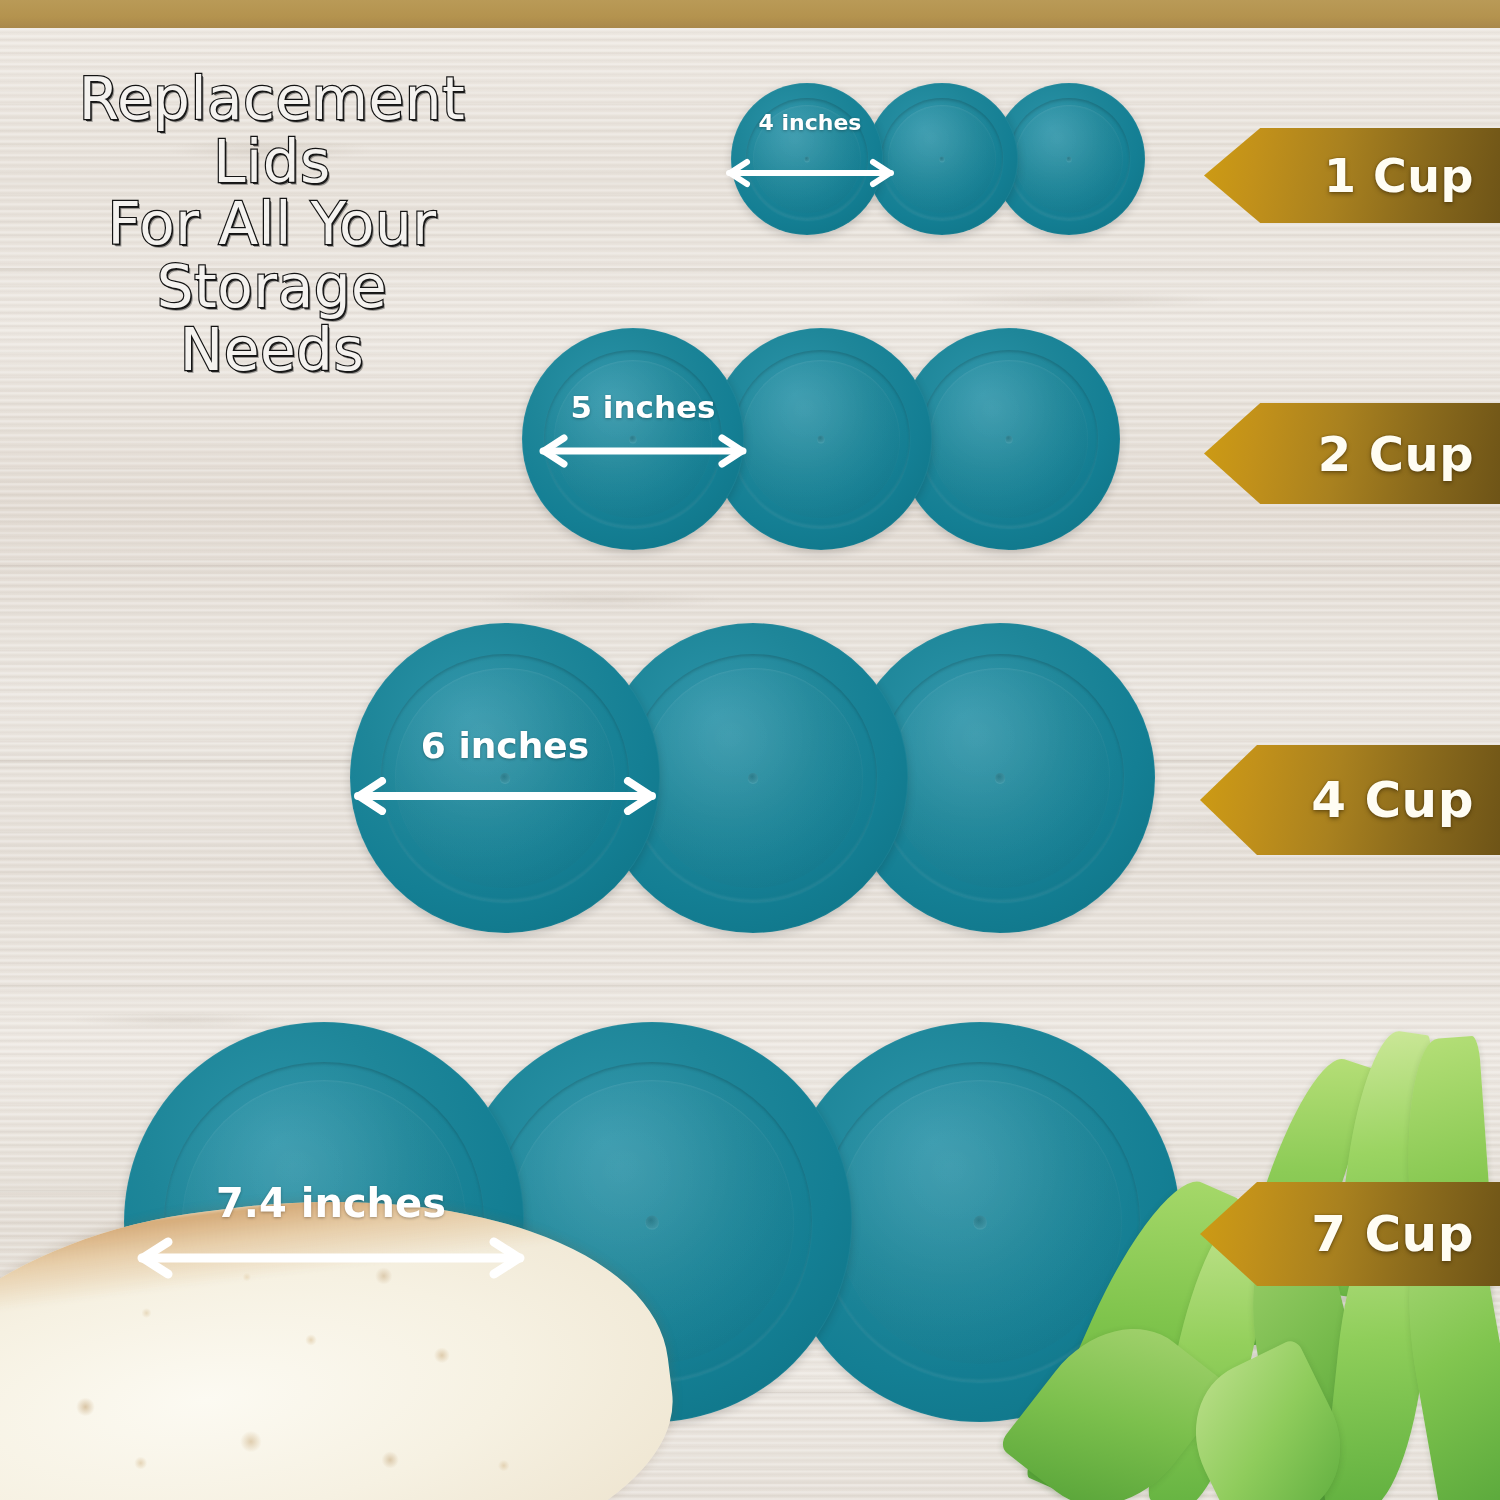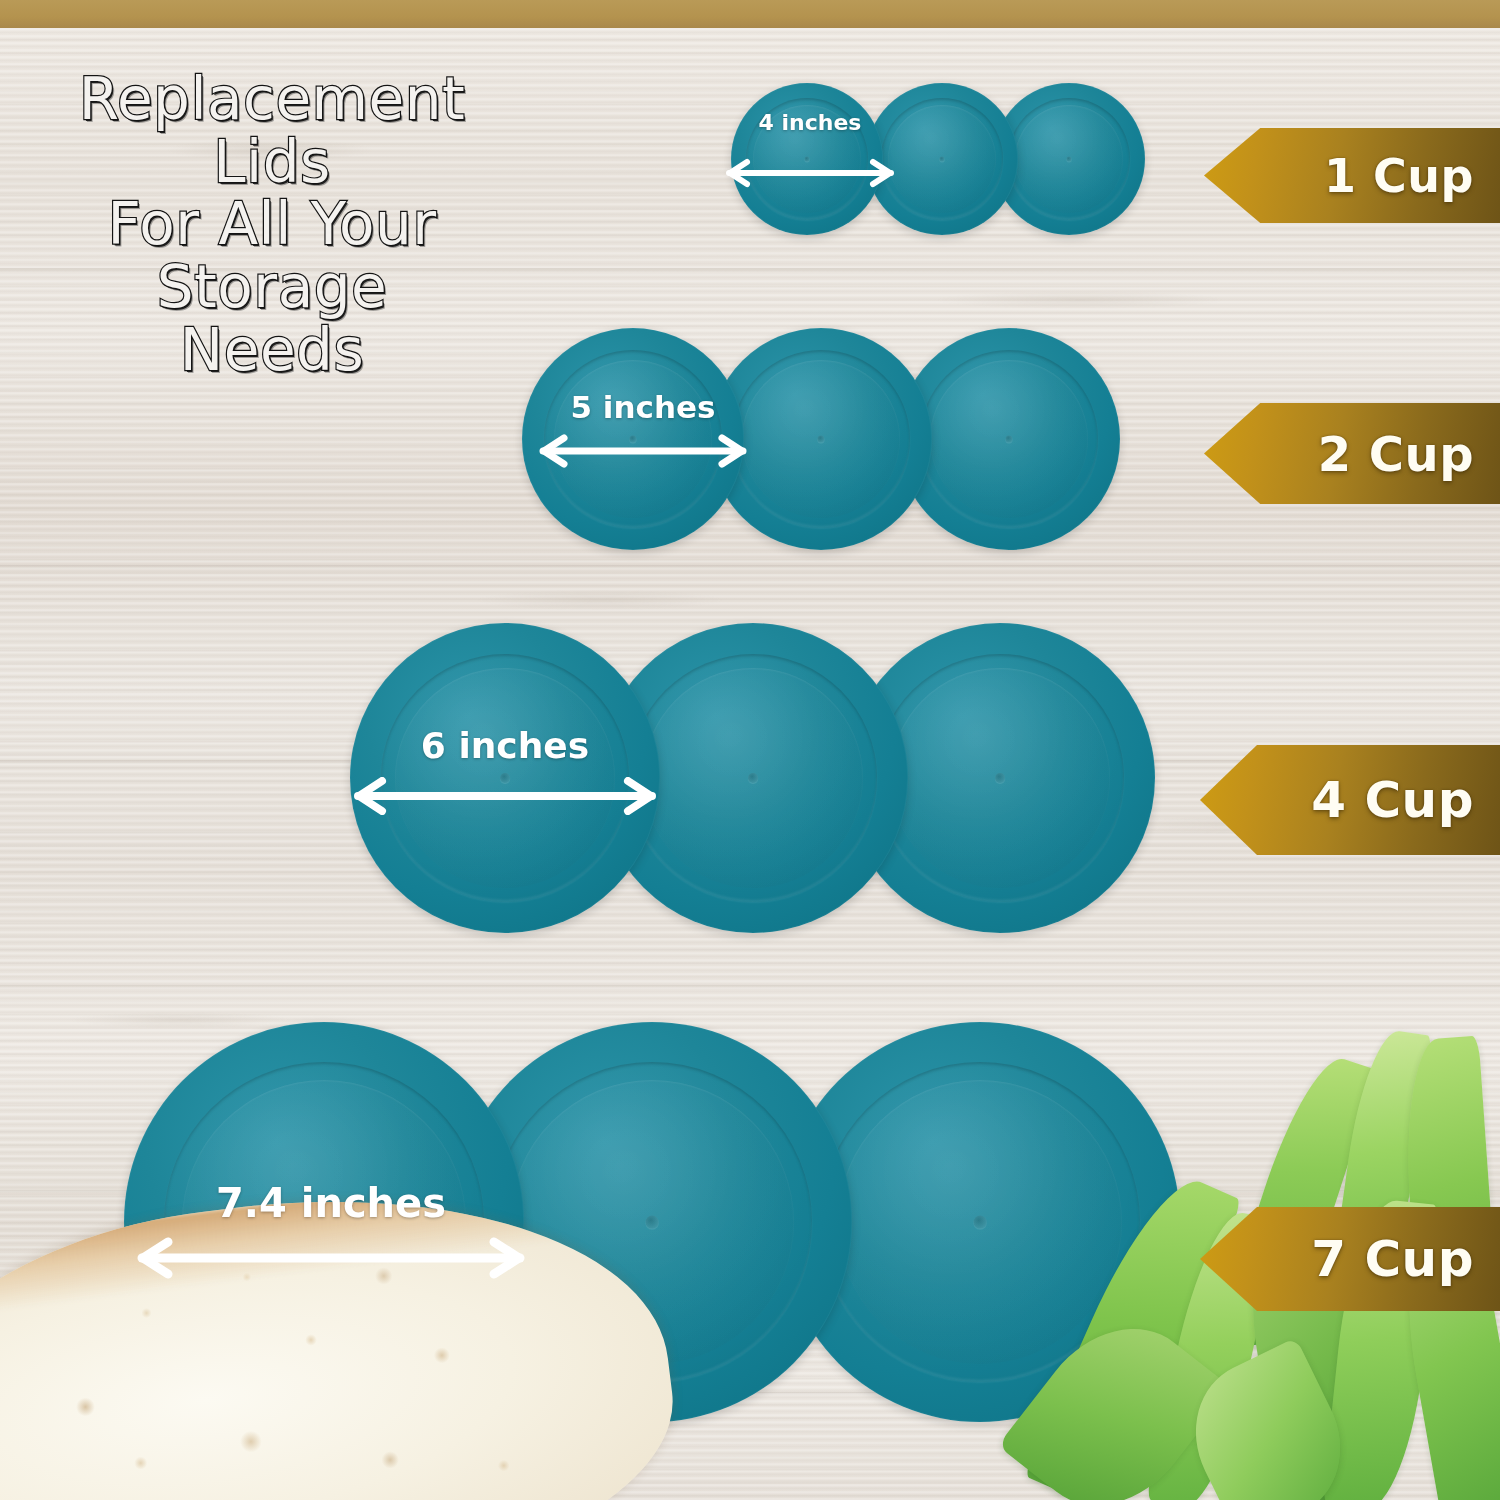--- a/index.html
+++ b/index.html
@@ -419,21 +419,21 @@
     <span class="dim-label" style="font-size:40px; margin-bottom:14px;">7.4 inches</span>
     <svg width="418" height="42" viewBox="0 0 418 42">
       <g stroke="#ffffff" stroke-width="9" stroke-linecap="round" stroke-linejoin="round" fill="none">
         <line x1="20" y1="21" x2="398" y2="21"></line>
         <polyline points="46,5 21,21 46,37"></polyline>
         <polyline points="372,5 397,21 372,37"></polyline>
       </g>
     </svg>
   </div>
 
-  <div class="badge" style="top:1207px; height:104px; width:300px;justify-content:flex-end;">
+  <div class="badge" style="top:1182px; height:104px; width:300px;justify-content:flex-end;">
     <span class="badge-label" style="font-size:50px;">7 Cup</span>
   </div>
 
   <div class="bread">
     <div class="crumb"></div>
     <div class="crust"></div>
   </div>
 
   <div class="leaves">
     <div class="leaf" style="left:182px; top:-8px; width:72px; height:300px; transform:rotate(18deg);

